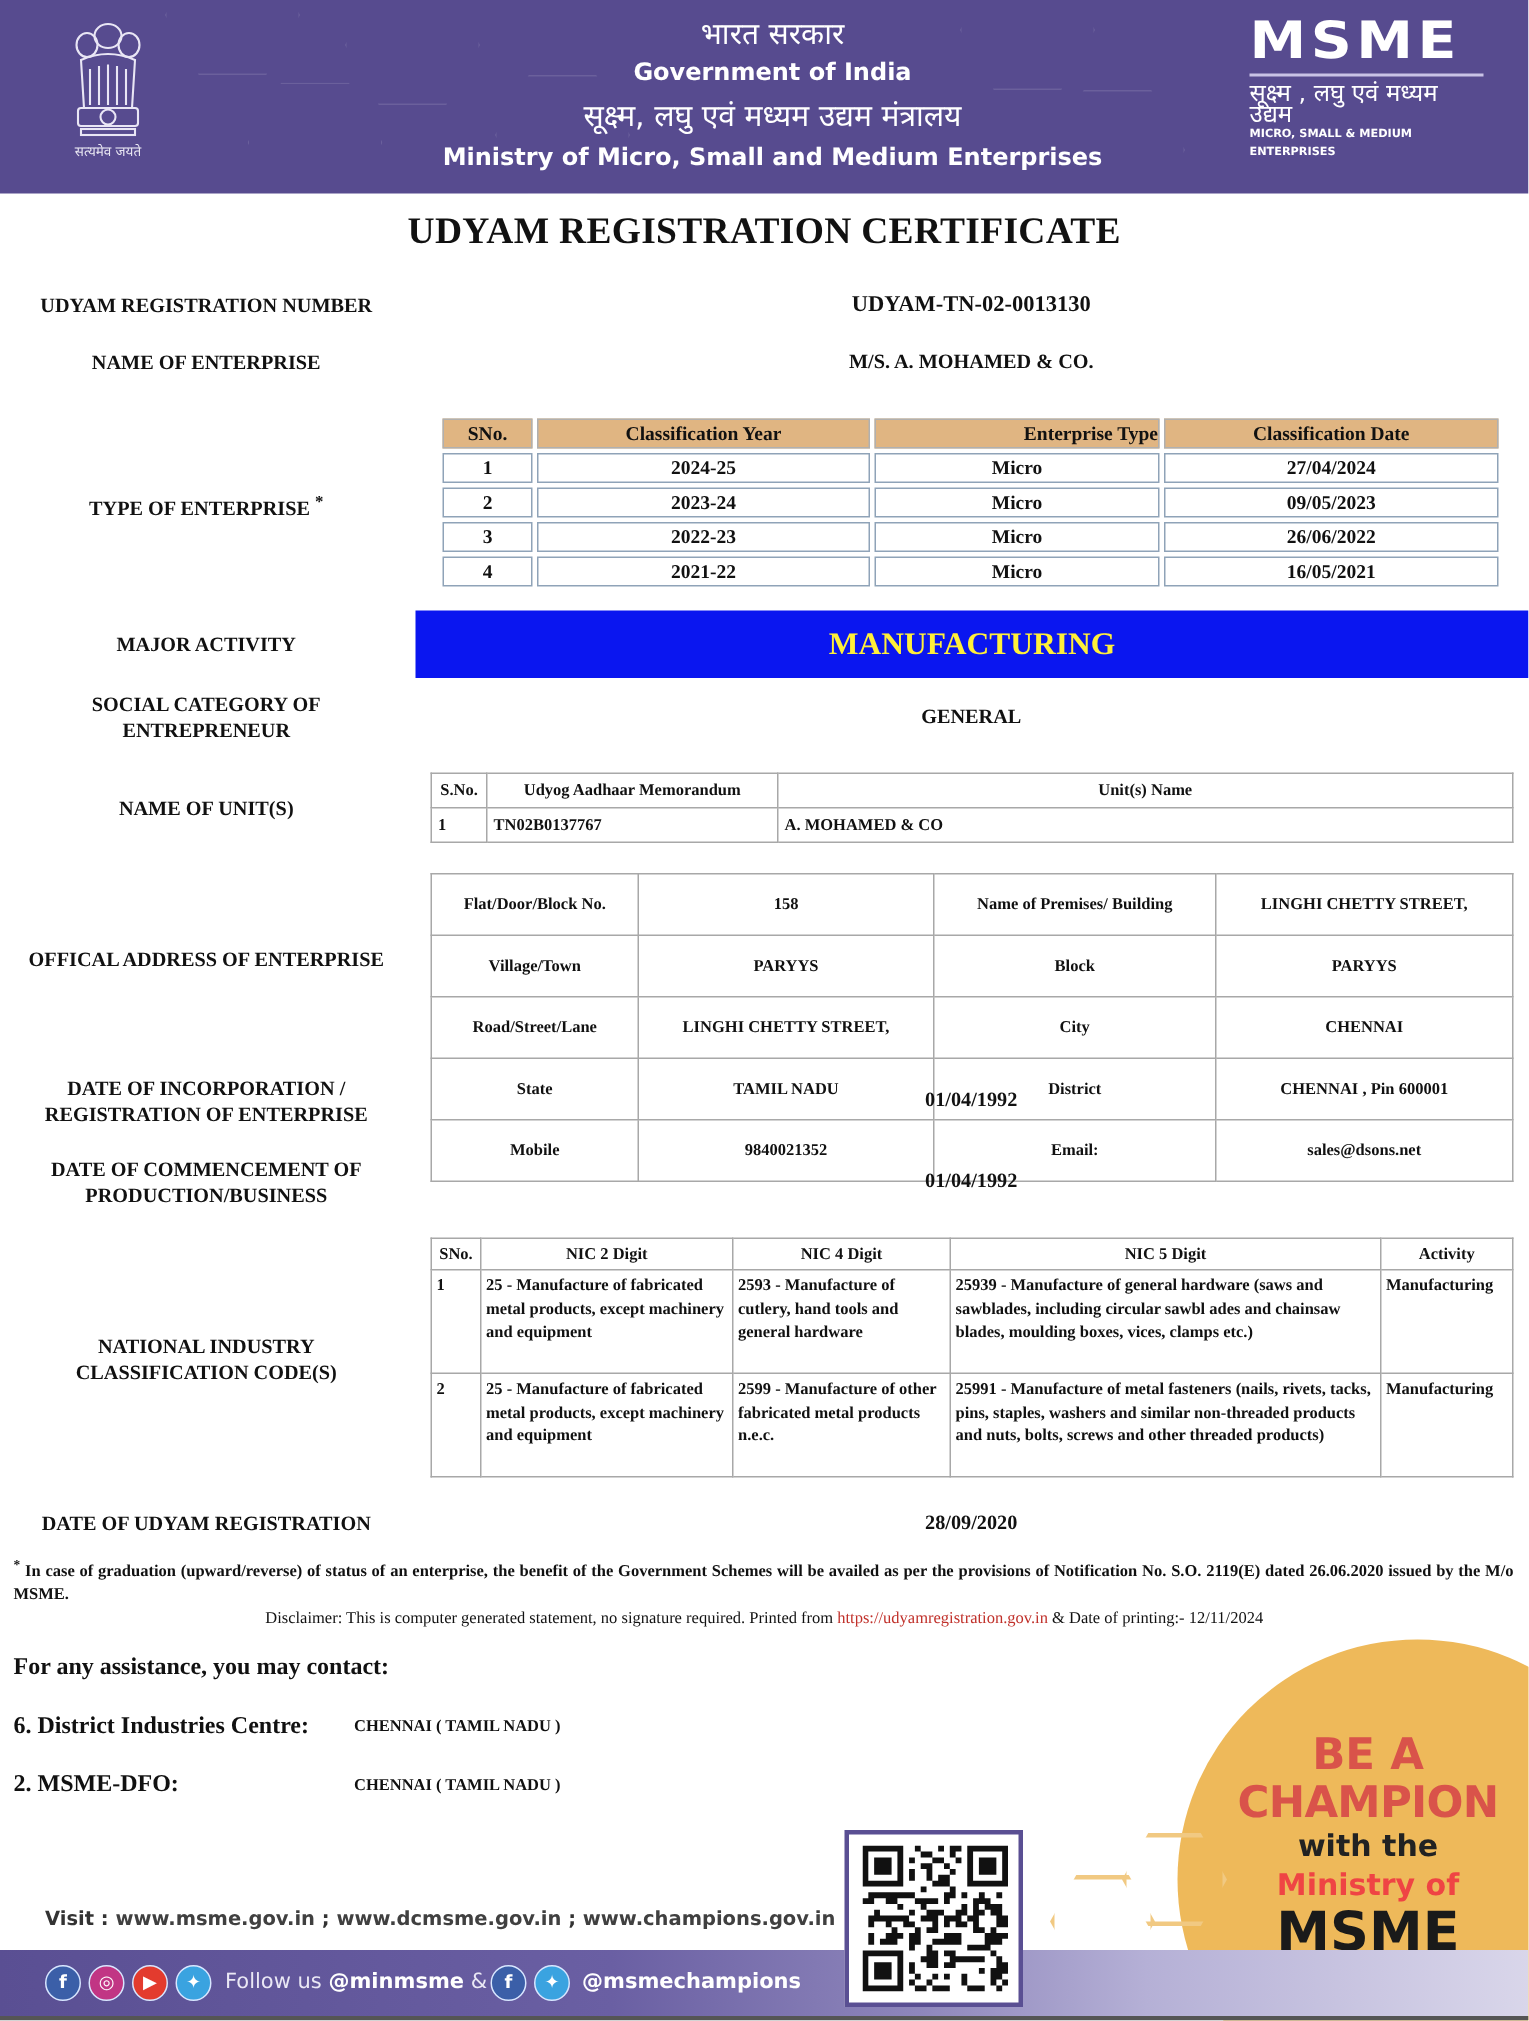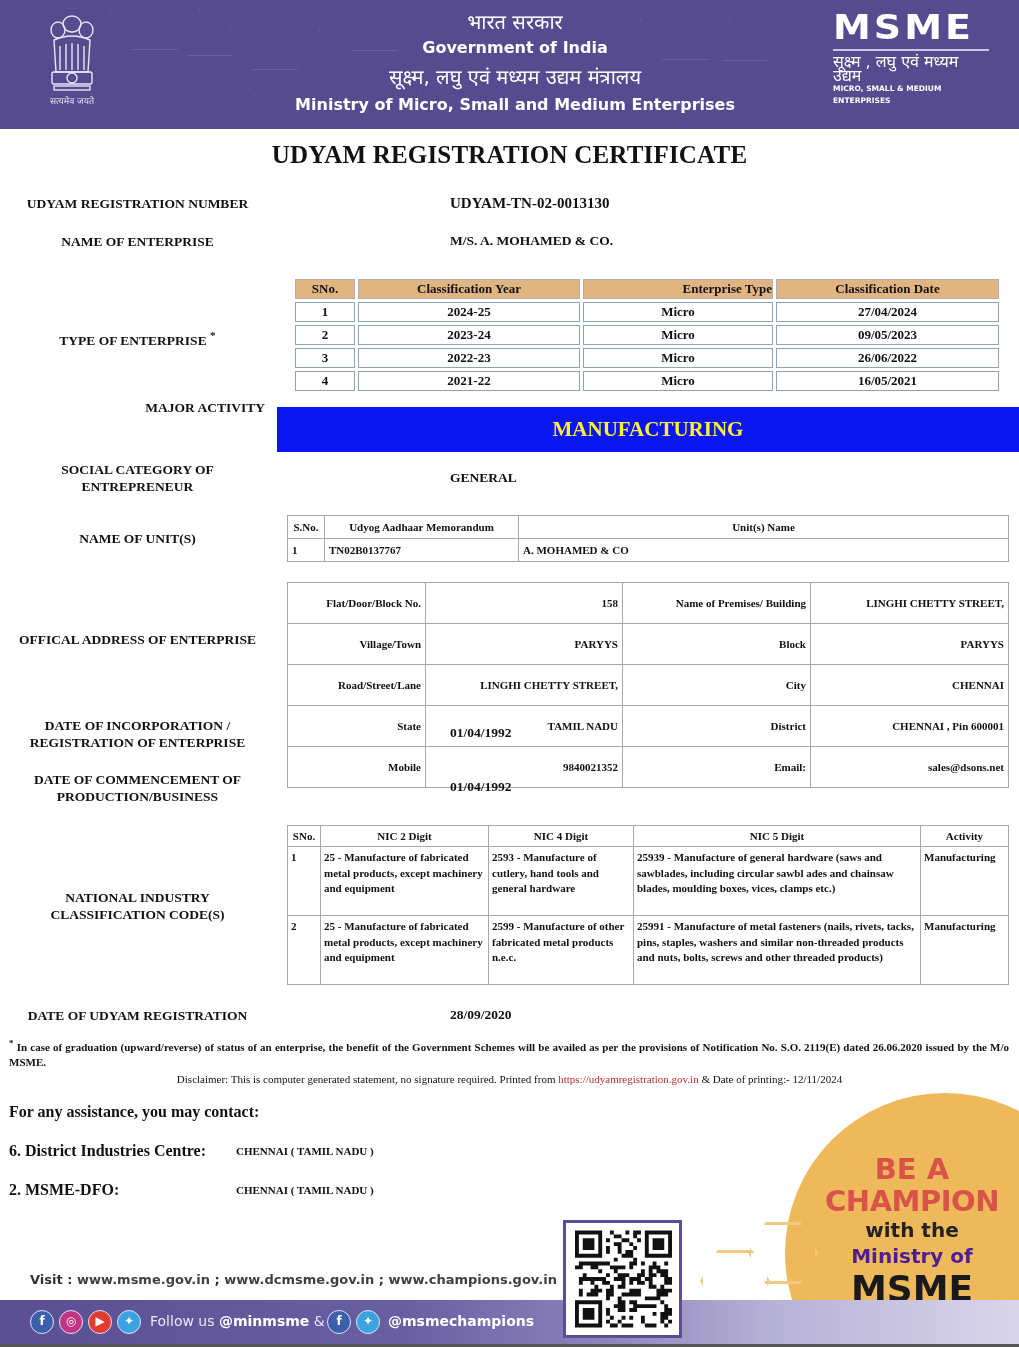--- a/index.html
+++ b/index.html
@@ -20,38 +20,38 @@
   .msme-logo { position: absolute; left: 833px; top: 8px; width: 156px; color: #fff; font-family: "DejaVu Sans", sans-serif; }
   .msme-logo .word { font-size: 38px; font-weight: bold; letter-spacing: 3px; line-height: 38px; transform: scaleY(0.9); }
   .msme-logo .rule { height: 2px; background: #c9c3e6; margin: 3px 0 4px; }
   .msme-logo .hi { font-size: 16px; line-height: 14px; }
   .msme-logo .en { font-size: 7.5px; font-weight: bold; line-height: 12px; }
 
   
   .title { position: absolute; top: 141px; left: 0; width: 1019px; text-align: center; font-size: 25px; font-weight: bold; letter-spacing: 0.2px; }
 
   .lbl { position: absolute; text-align: center; font-weight: bold; font-size: 13.5px; line-height: 17px; }
-  .val { position: absolute; text-align: left; font-weight: bold; font-size: 13.5px; }
+  .val { position: absolute; text-align: center; font-weight: bold; font-size: 13.5px; }
 
   table { border-collapse: separate; font-family: "Liberation Serif", serif; }
 
   
   .type-table { position: absolute; left: 292px; top: 276px; width: 710px; border-spacing: 3px; font-size: 13px; font-weight: bold; }
   .type-table th { background: #e0b582; border: 1px solid #b0b0b0; height: 20px; text-align: center; }
   .type-table td { border: 1px solid #8fa3b8; height: 20px; text-align: center; }
 
   .activity-bar { position: absolute; left: 277px; top: 407px; width: 742px; height: 45px; background: #0a16f0; color: #ffef3a; font-size: 21px; font-weight: bold; text-align: center; line-height: 45px; }
 
   .unit-table { position: absolute; left: 287px; top: 515px; width: 722px; border-collapse: collapse; font-size: 11px; font-weight: bold; }
   .unit-table th, .unit-table td { border: 1px solid #a8a8a8; height: 23px; padding: 0 4px; }
   .unit-table th { text-align: center; }
   .unit-table td { text-align: left; }
 
   .addr-table { position: absolute; left: 287px; top: 582px; width: 722px; border-collapse: collapse; font-size: 11px; font-weight: bold; }
-  .addr-table td { border: 1px solid #a8a8a8; height: 41px; padding: 0 4px; text-align: right; }
+  .addr-table td { border: 1px solid #a8a8a8; height: 41px; padding: 0 4px; text-align: center; }
 
   .nic-table { position: absolute; left: 287px; top: 825px; width: 722px; border-collapse: collapse; font-size: 11px; font-weight: bold; }
   .nic-table th { border: 1px solid #a8a8a8; height: 21px; text-align: center; }
   .nic-table td { border: 1px solid #a8a8a8; padding: 3px 3px; vertical-align: top; text-align: left; line-height: 15.5px; }
 
   .footnote { position: absolute; left: 9px; top: 1036px; width: 1000px; font-size: 11px; font-weight: bold; line-height: 15px; text-align: justify; }
   .footnote sup { font-size: 9px; }
   .disclaimer { position: absolute; left: 0; top: 1073px; width: 1019px; text-align: center; font-size: 11px; }
   .disclaimer .link { color: #c0302a; }
 
@@ -71,21 +71,21 @@
   .qr { position: absolute; left: 563px; top: 1220px; width: 119px; height: 118px; background: #fff; border: 3px solid #5a4f93; }
   .qr svg { position: absolute; left: 9px; top: 7px; }
 
   .champ-circle { position: absolute; left: 785px; top: 1093px; width: 320px; height: 320px; border-radius: 50%; background: #eeb95a; }
   .champ-hex { position: absolute; width: 70px; height: 62px; border: 3px solid #f1c982;
     clip-path: polygon(25% 0, 75% 0, 100% 50%, 75% 100%, 25% 100%, 0 50%); background: transparent; }
   .champ-text { position: absolute; left: 812px; top: 1153px; width: 200px; text-align: center; font-family: "DejaVu Sans", sans-serif; font-weight: bold; }
   .champ-text .l1 { color: #d9534a; font-size: 29px; line-height: 32px; }
   .champ-text .l2 { color: #d9534a; font-size: 29px; line-height: 32px; letter-spacing: -0.5px; }
   .champ-text .l3 { color: #222; font-size: 20px; line-height: 26px; }
-  .champ-text .l4 { color: #4c1d95; font-size: 20px; line-height: 26px; }
+  .champ-text .l4 { color: #ef4444; font-size: 20px; line-height: 26px; }
   .champ-text .l5 { color: #1a1a1a; font-size: 36px; line-height: 40px; }
 </style>
 </head>
 <body>
 
 <div class="banner">
   <div class="hex" style="left:110px; top:-30px;"></div>
   <div class="hex" style="left:165px; top:55px;"></div>
   <div class="hex" style="left:230px; top:-10px;"></div>
   <div class="hex" style="left:330px; top:50px;"></div>
@@ -164,21 +164,21 @@
     </tr>
     <tr>
       <td>4</td>
       <td>2021-22</td>
       <td>Micro</td>
       <td>16/05/2021</td>
     </tr>
   </tbody>
 </table>
 
-<div class="lbl" style="left:10px; top:399px; width:255px;text-align:right;">MAJOR ACTIVITY</div>
+<div class="lbl" style="left:10px; top:421px; width:255px;">MAJOR ACTIVITY</div>
 <div class="activity-bar">MANUFACTURING</div>
 
 <div class="lbl" style="left:10px; top:461px; width:255px;">
   <div>SOCIAL CATEGORY OF</div>
   <div>ENTREPRENEUR</div>
 </div>
 <div class="val" style="left:450px; top:470px; width:395px;">GENERAL</div>
 
 <div class="lbl" style="left:10px; top:530px; width:255px;">NAME OF UNIT(S)</div>
 <table class="unit-table">

